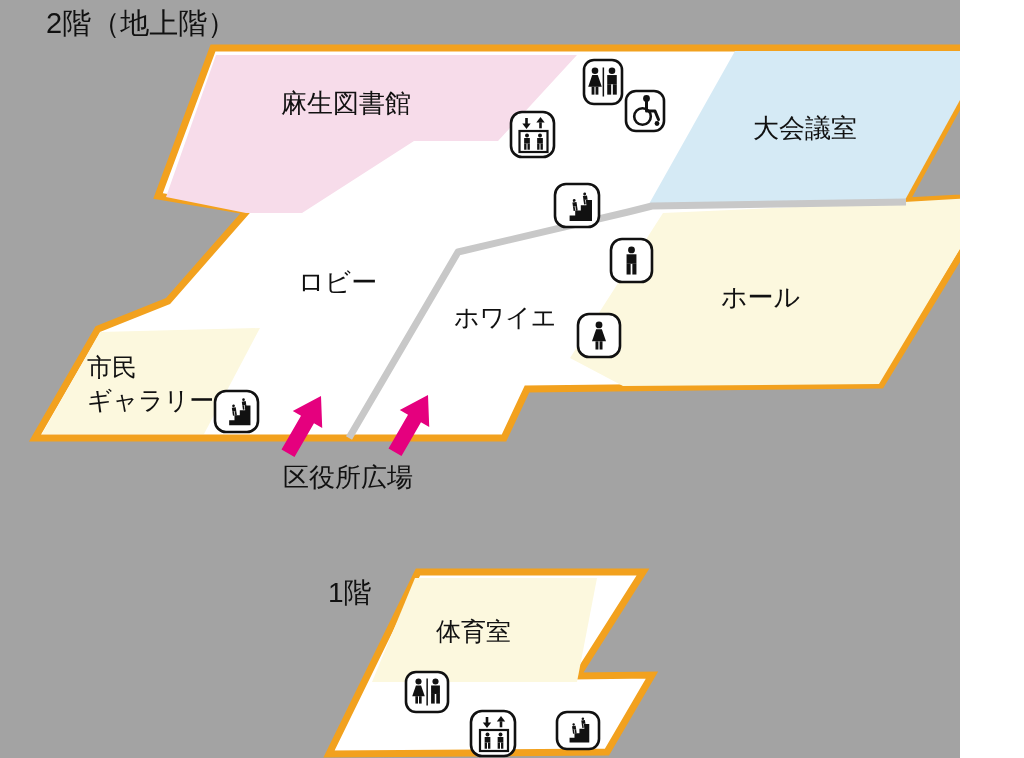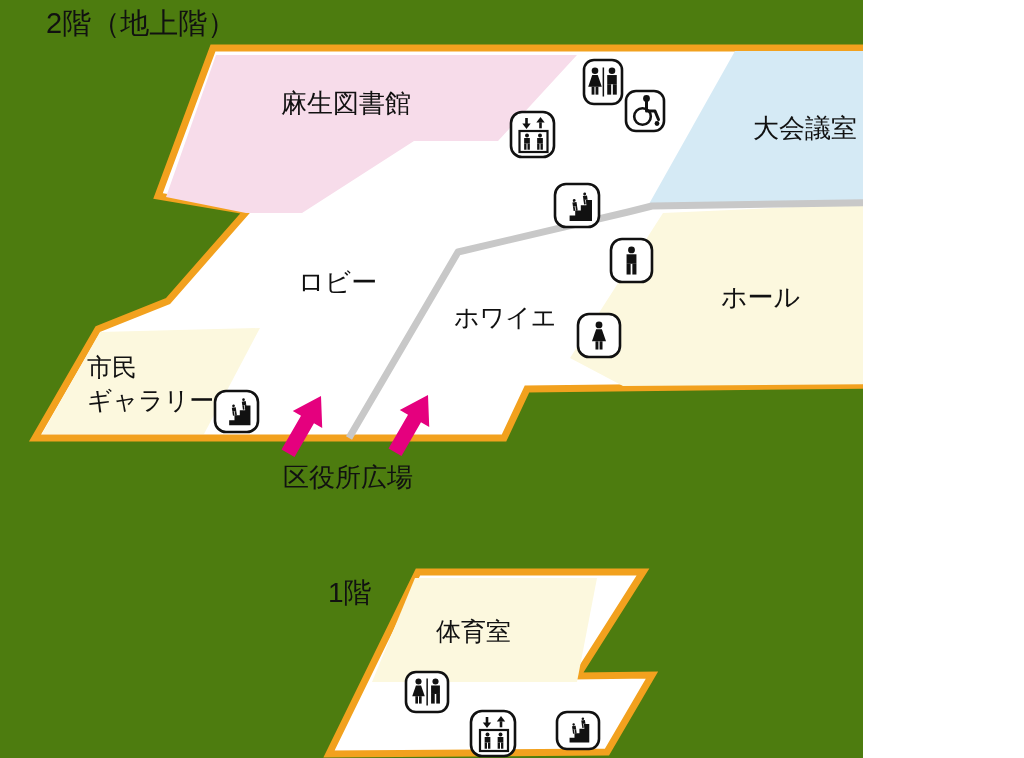--- a/index.html
+++ b/index.html
@@ -1,16 +1,16 @@
 <!DOCTYPE html>
 <html><head>
 <meta charset="utf-8">
 <style>
   html,body{margin:0;padding:0;background:#ffffff;}
-  .stage{position:relative;width:863px;height:758px;background:#4d7c0f;overflow:hidden;
+  .stage{position:relative;width:960px;height:758px;background:#a3a3a3;overflow:hidden;
          font-family:"Liberation Sans","DejaVu Sans",sans-serif;}
   svg{display:block}
   .bldg{fill:#ffffff;stroke:#F2A11E;stroke-width:7;stroke-linejoin:miter;}
   .fill-pink{fill:#F7DCEA;stroke:none;}
   .fill-blue{fill:#D5EAF5;stroke:none;}
   .fill-yellow{fill:#FCF8DE;stroke:none;}
   .corridor{fill:none;stroke:#C8C8C8;stroke-width:7;stroke-linejoin:round;stroke-linecap:butt;}
   .arrow{fill:#E5007E;stroke:none;}
   .icon-frame{fill:#ffffff;stroke:#111111;stroke-width:2.6;}
   .ink{fill:#111111;}

